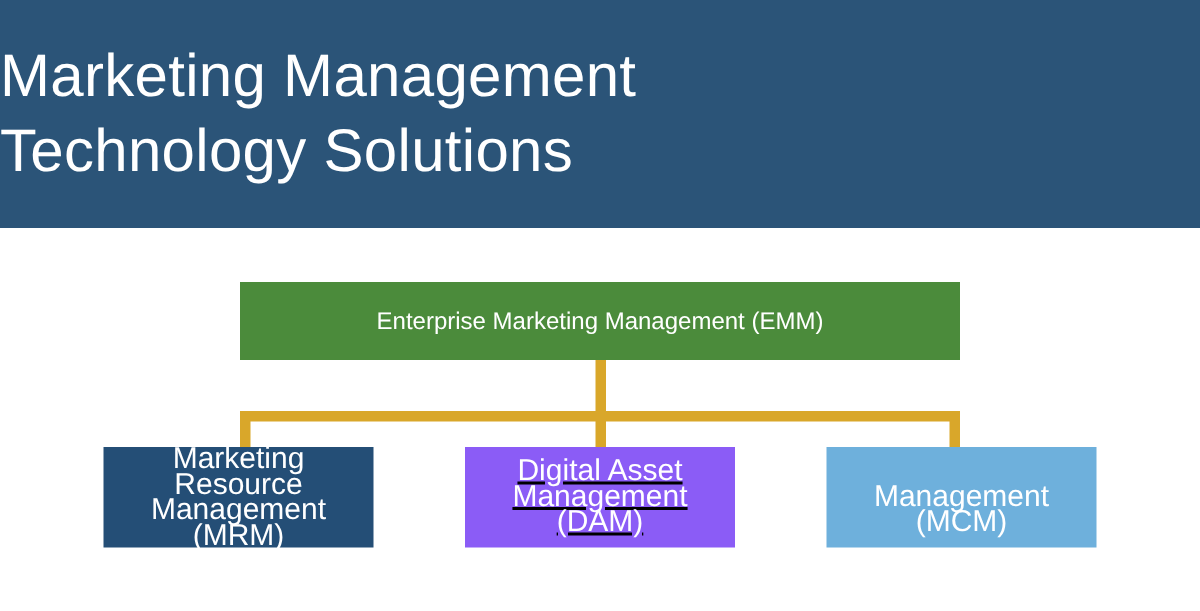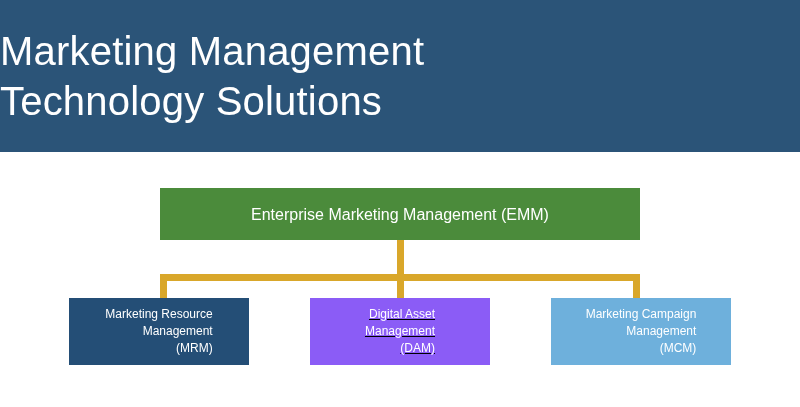--- a/index.html
+++ b/index.html
@@ -117,23 +117,23 @@
     top: 146px;
     width: 180px;
     height: 67px;
     display: flex;
     align-items: center;
     justify-content: center;
     box-sizing: border-box;
   }
   .node-child-label {
     color: #ffffff;
-    font-size: 12px;
+    font-size: 20px;
     line-height: 17px;
-    text-align: right;
+    text-align: center;
     padding: 0 6px;
   }
   .node-child-0 { left: 69px;  background: #244e76; }
   .node-child-1 { left: 310px; background: #8b5cf6; text-decoration: underline; }
   .node-child-2 { left: 551px; background: #6eb0dc; }
 </style>
 </head>
 <body>
 
 <div id="infographic">
@@ -166,20 +166,20 @@
     <div class="node-child node-child-1">
       <span class="node-child-label">
         <span>Digital Asset</span><br>
         <span>Management</span><br>
         <span>(DAM)</span>
       </span>
     </div>
 
     <div class="node-child node-child-2">
       <span class="node-child-label">
-        <span>Marketing Campaign</span><br>
+        <br>
         <span>Management</span><br>
         <span>(MCM)</span>
       </span>
     </div>
 
   </div>
 </div>
 
 </body></html>

